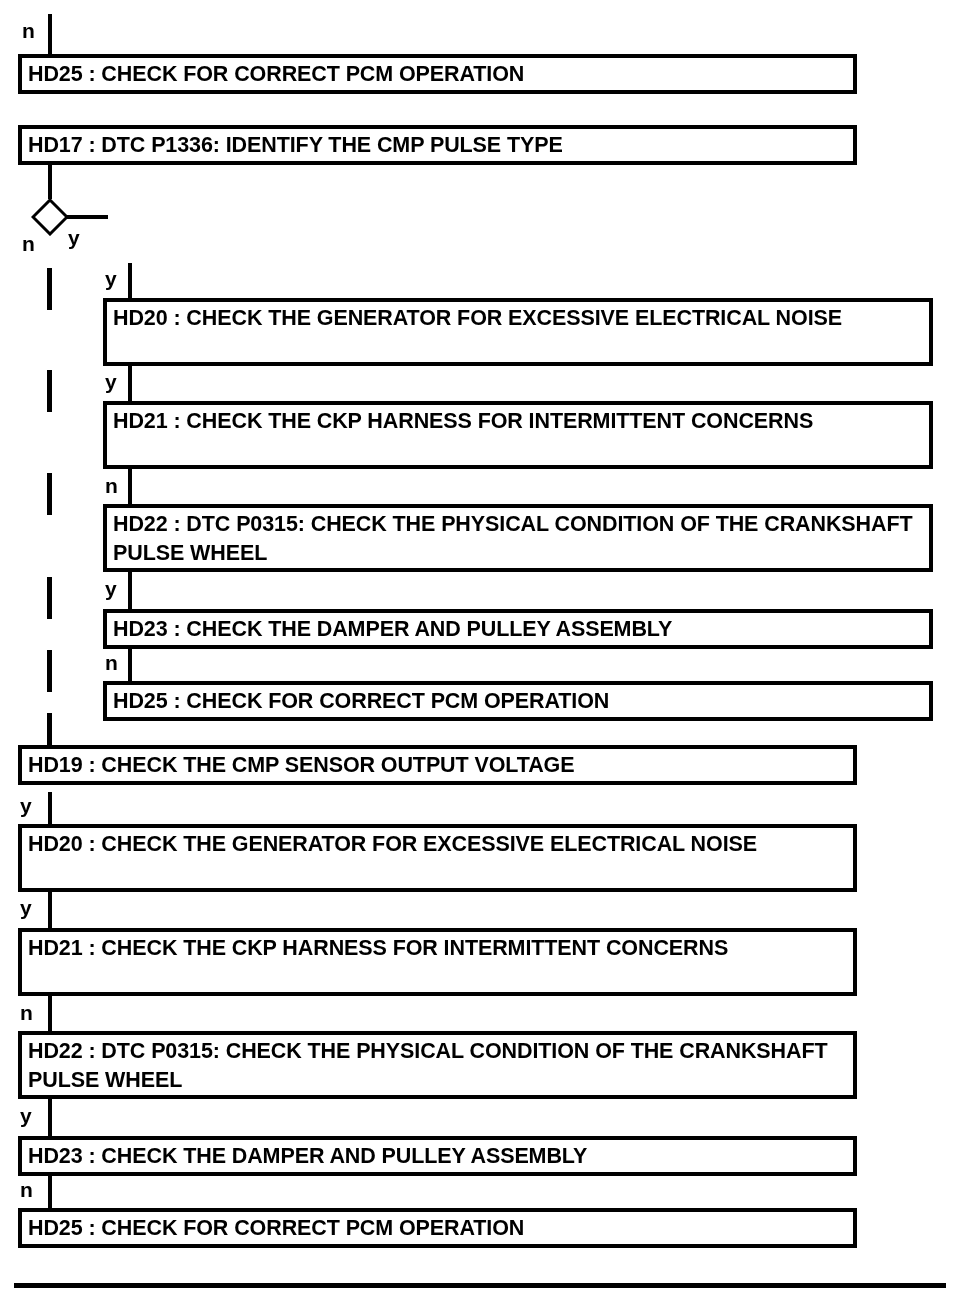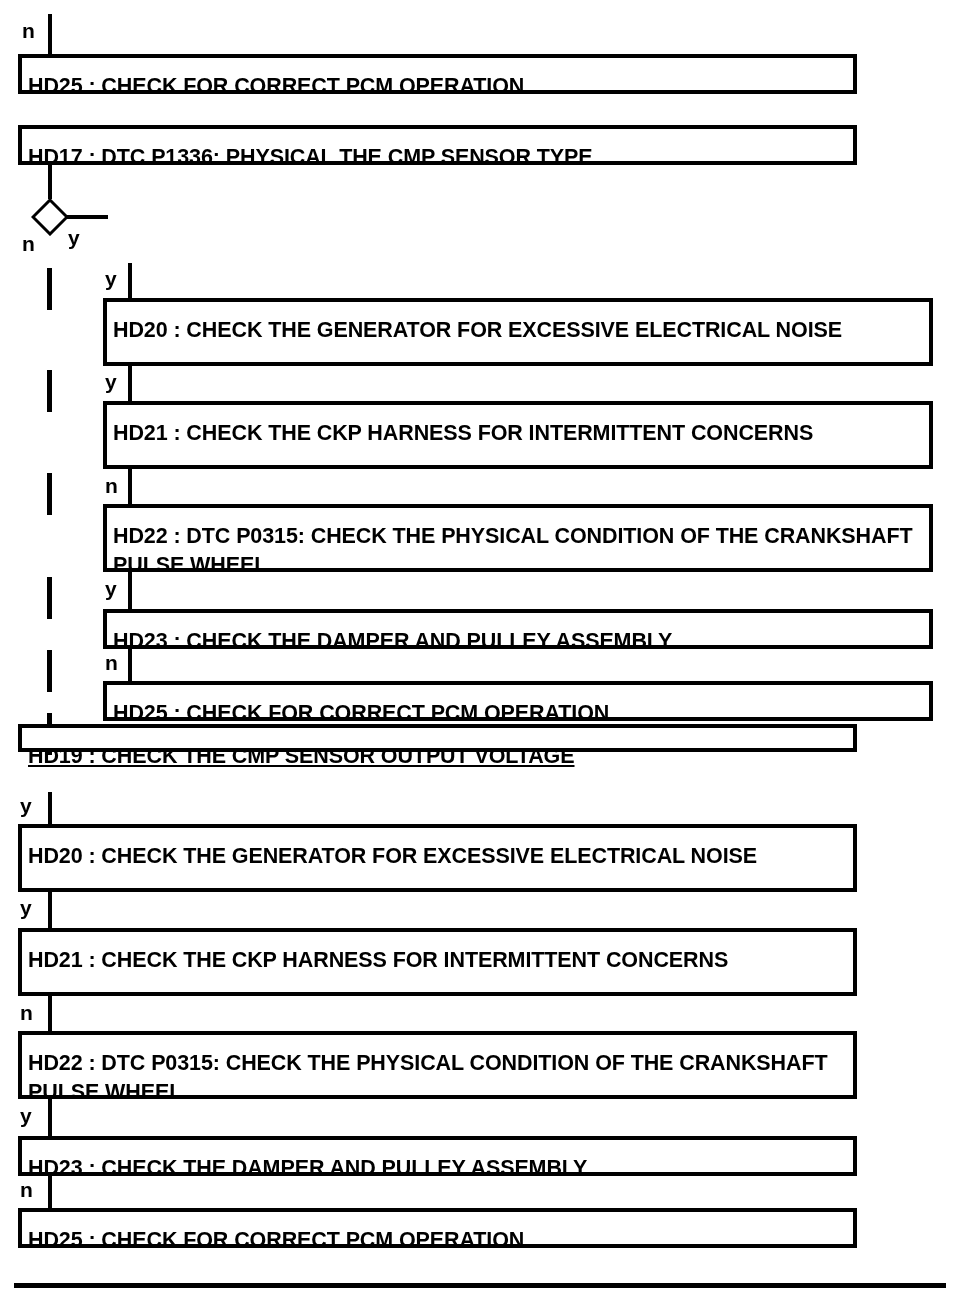--- a/index.html
+++ b/index.html
@@ -17,21 +17,21 @@
     background: #ffffff;
     overflow: hidden;
   }
 
   
   .box {
     position: absolute;
     box-sizing: border-box;
     border: 4px solid #000000;
     background: #ffffff;
-    padding: 14px 5px 2px 6px;
+    padding: 2px 5px 2px 6px;
     font-family: "Liberation Sans", sans-serif;
     font-weight: bold;
     font-size: 21.5px;
     line-height: 29px;
     letter-spacing: -0.1px;
     color: #000000;
     white-space: pre-line;
     display: block;
   }
 
@@ -80,21 +80,21 @@
 <body>
 
 <div id="canvas">
 
   <div class="blabel" style="left:22px; top:20px;">n</div>
 
   <div class="vline" style="left:48px; top:14px; height:42px;"></div>
 
   <div class="box" style="left:18px; top:54px; width:839px; height:40px;">HD25 : CHECK FOR CORRECT PCM OPERATION</div>
 
-  <div class="box" style="left:18px; top:125px; width:839px; height:40px;">HD17 : DTC P1336: PHYSICAL THE CMP SENSOR TYPE</div>
+  <div class="box" style="left:18px; top:125px; width:839px; height:40px;">HD17 : DTC P1336: IDENTIFY THE CMP PULSE TYPE</div>
 
   <div class="vline" style="left:48px; top:165px; height:34px;"></div>
 
   <div class="diamond" style="left:31px; top:198px;">
     <svg width="38" height="38" viewBox="0 0 38 38">
       <polygon points="19,2 36,19 19,36 2,19" fill="#ffffff" stroke="#000000" stroke-width="3"></polygon>
     </svg>
   </div>
 
   <div class="blabel" style="left:22px; top:233px;">n</div>
@@ -131,21 +131,21 @@
 
   <div class="box" style="left:103px; top:609px; width:830px; height:40px;">HD23 : CHECK THE DAMPER AND PULLEY ASSEMBLY</div>
 
   <div class="blabel" style="left:105px; top:652px;">n</div>
   <div class="vline" style="left:128px; top:649px; height:33px;"></div>
 
   <div class="box" style="left:103px; top:681px; width:830px; height:40px;">HD25 : CHECK FOR CORRECT PCM OPERATION</div>
 
   <div class="vline" style="left:48px; top:718px; height:35px;"></div>
 
-  <div class="box" style="left:18px; top:724px; width:839px; height:28px;text-decoration:underline;">HD19 : CHECK THE CMP SENSOR OUTPUT VOLTAGE</div>
+  <div class="box" style="left:18px; top:745px; width:839px; height:40px;">HD19 : CHECK THE CMP SENSOR OUTPUT VOLTAGE</div>
 
   <div class="blabel" style="left:20px; top:795px;">y</div>
   <div class="vline" style="left:48px; top:792px; height:33px;"></div>
 
   <div class="box" style="left:18px; top:824px; width:839px; height:68px;">HD20 : CHECK THE GENERATOR FOR EXCESSIVE ELECTRICAL NOISE</div>
 
   <div class="blabel" style="left:20px; top:897px;">y</div>
   <div class="vline" style="left:48px; top:892px; height:37px;"></div>
 
   <div class="box" style="left:18px; top:928px; width:839px; height:68px;">HD21 : CHECK THE CKP HARNESS FOR INTERMITTENT CONCERNS</div>

